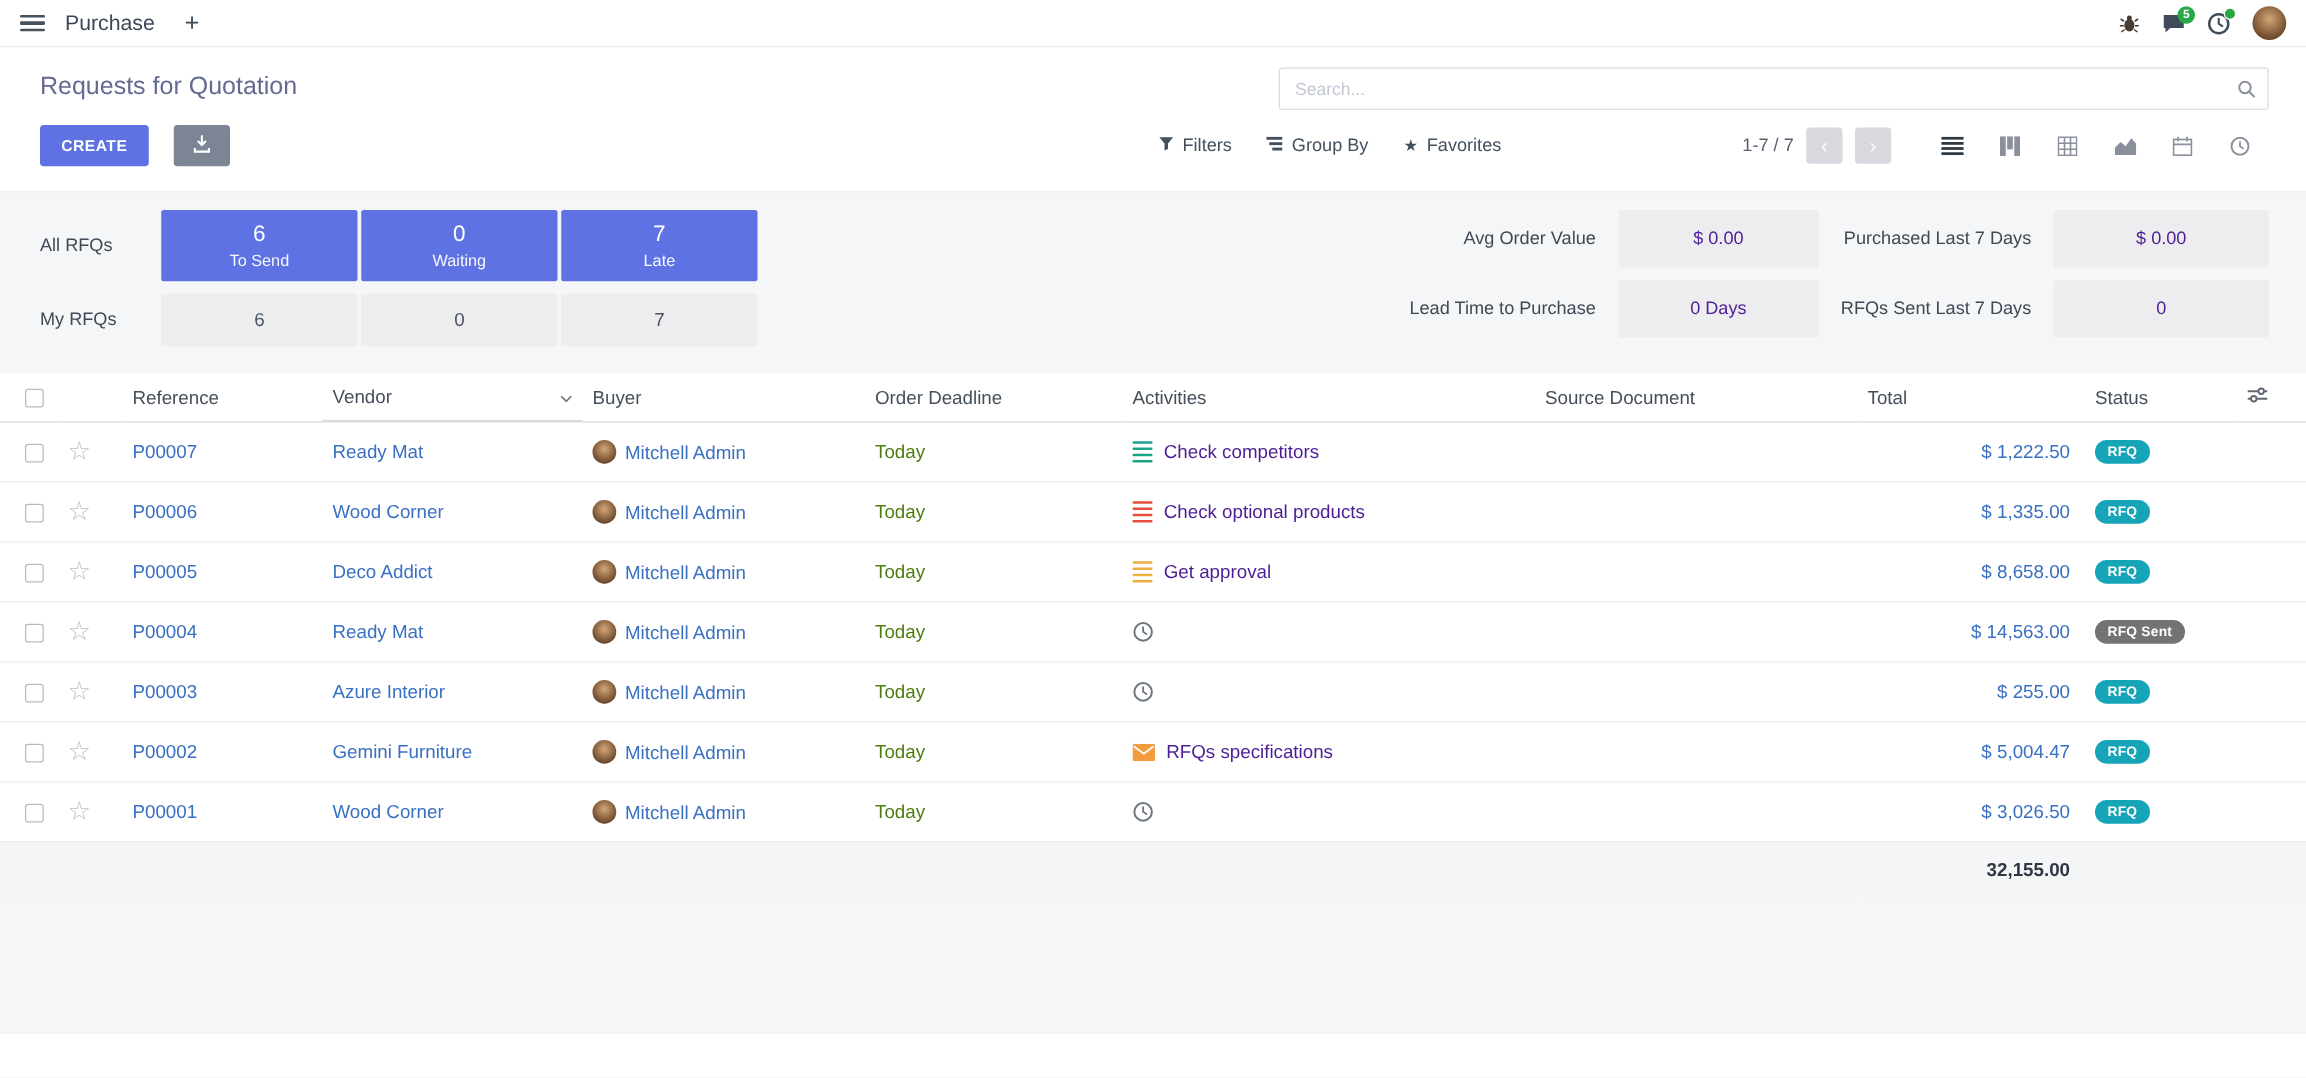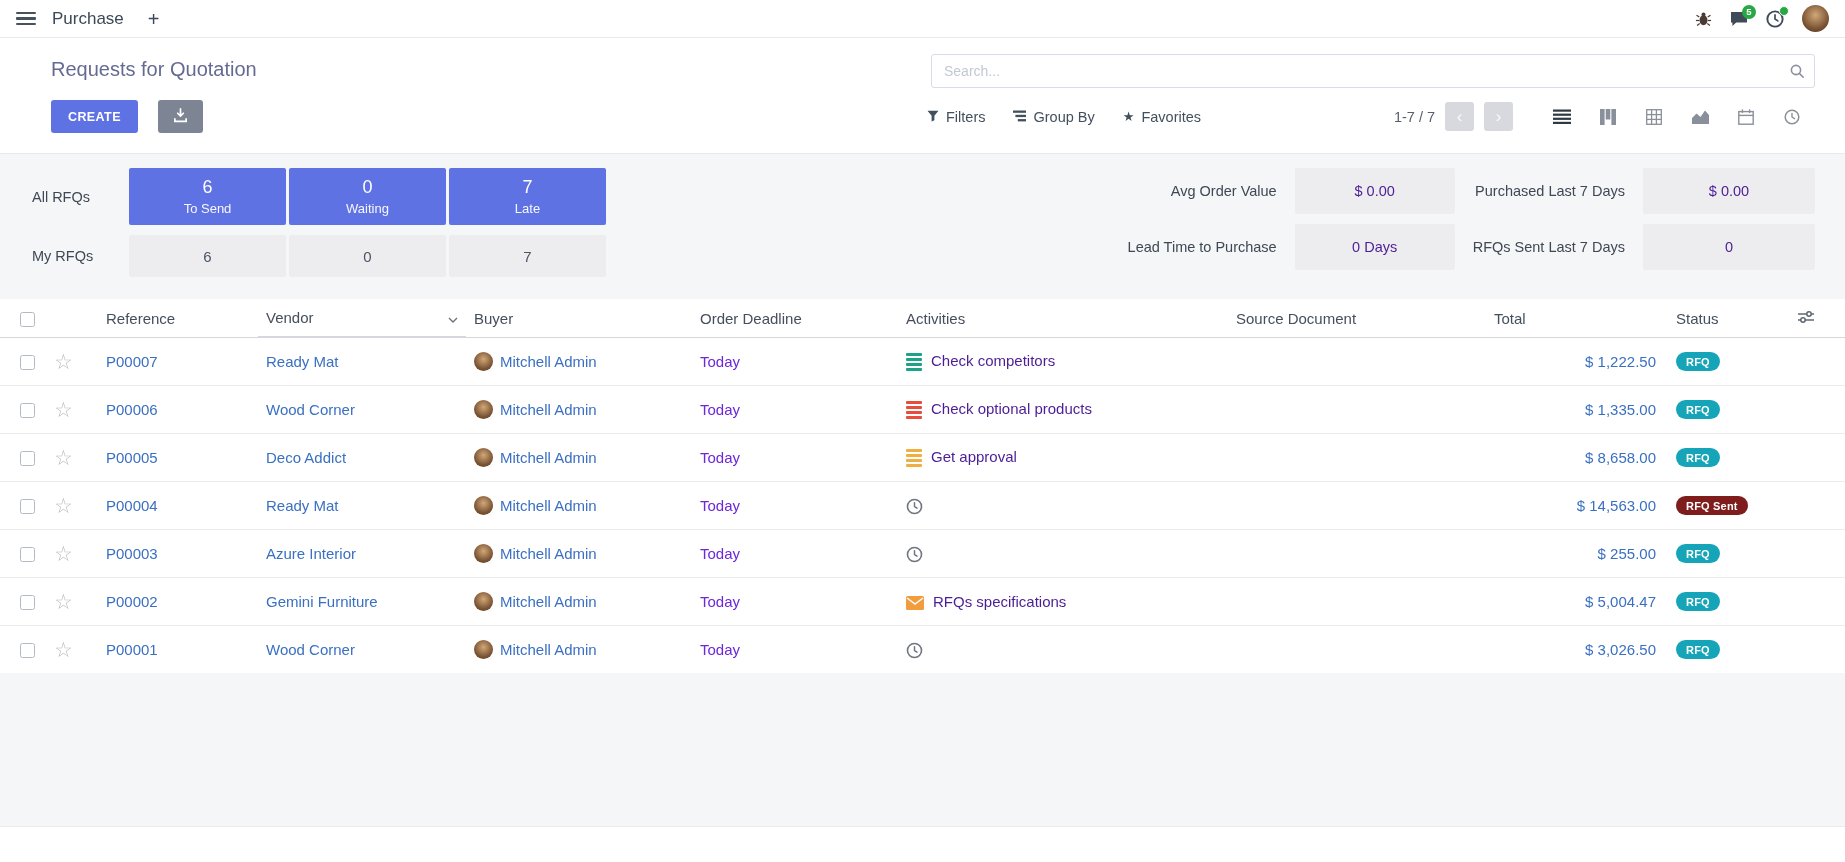--- a/index.html
+++ b/index.html
@@ -22,24 +22,24 @@
   .topbar-right { margin-left:auto; display:flex; align-items:center; gap:18px; }
   .tb-icon { position:relative; display:flex; align-items:center; cursor:pointer; }
   .tb-badge { position:absolute; top:-6px; right:-8px; background:#28a745; color:#fff;
               font-size:9.5px; min-width:14px; height:14px; line-height:14px;
               border-radius:8px; text-align:center; padding:0 2px; font-weight:bold; }
   .tb-dot { position:absolute; top:-4px; right:-5px; width:10px; height:10px; border-radius:50%;
             background:#28a745; border:1.5px solid #fff; }
   .avatar { width:27px; height:27px; border-radius:50%;
             background:radial-gradient(circle at 50% 38%, #d2a878, #7b5434 62%, #4e331d); }
   
-  .control-panel { background:#fff; padding:16px 30px 20px 51px; border-bottom:1px solid #e7e9ed; }
+  .control-panel { background:#fff; padding:16px 30px 20px 32px; border-bottom:1px solid #e7e9ed; }
   .cp-row1 { display:flex; align-items:flex-start; }
   .page-title { font-size:20px; font-weight:400; color:#656a92; flex:1; padding-top:4px; }
-  .search-box { position:relative; width:884px;margin-left:19px; }
+  .search-box { position:relative; width:792px;margin-left:19px; }
   .search-box input { width:100%; height:34px; border:1px solid #d9dce6; border-radius:3px;
                       padding:0 36px 0 12px; font-size:14px; font-family:inherit; color:#374151; outline:none; }
   .search-box input::placeholder { color:#c3c8d4; }
   .search-glass { position:absolute; right:10px; top:9px; }
   .cp-row2 { display:flex; align-items:center; margin-top:12px; }
   .cp-buttons { flex:1; display:flex; gap:20px; }
   .btn-create { background:#5e72e4; color:#fff; border:none; border-radius:3px;
                 font-size:12.5px; font-weight:bold; letter-spacing:.4px; padding:0 17px; height:33px;
                 cursor:pointer; font-family:inherit; }
   .btn-download { background:#7d8494; border:none; border-radius:3px; width:45px; height:33px;
@@ -85,35 +85,35 @@
   table.list td { padding:13px 8px; border-top:1px solid #ebecee; font-size:15px; vertical-align:middle; }
   table.list tbody tr:first-child td { border-top:none; }
   .c-check, th.c-check { padding-left:20px !important; }
   input[type="checkbox"] { appearance:none; width:15px; height:15px; border:1px solid #b4bac4;
                            border-radius:2.5px; background:#fff; cursor:pointer; vertical-align:middle; }
   .star { font-size:21px; color:#b9bdc4; cursor:pointer; line-height:1; }
   a.lnk { color:#3a70c2; text-decoration:none; cursor:pointer; }
   .avatar-sm { display:inline-block; width:19px; height:19px; border-radius:50%; margin-right:7px;
                vertical-align:-4px;
                background:radial-gradient(circle at 50% 38%, #d2a878, #7b5434 62%, #4e331d); }
-  .today { color:#6d28d9; }
+  .today { color:#4d7c0f; }
   .act-bars { display:inline-flex; flex-direction:column; gap:2.4px; width:16px; margin-right:9px;
               vertical-align:middle; cursor:pointer; }
   .act-bars i { display:block; height:2.6px; border-radius:1px; background:currentColor; }
   .act-bars.teal { color:#1aa389; }
   .act-bars.red { color:#e84c3d; }
   .act-bars.amber { color:#efb041; }
   .act-icon { display:inline-flex; vertical-align:middle; margin-right:9px; cursor:pointer; }
   a.act-text { color:#4c1d95; text-decoration:none; font-weight:500; cursor:pointer; }
   .c-total { text-align:right; padding-right:12px !important; color:#3a70c2; }
   th.c-total { color:#454f5b; }
   .badge { display:inline-block; padding:3.5px 10px; border-radius:11px; font-size:11px;
            font-weight:bold; color:#fff; letter-spacing:.2px; }
   .badge.rfq { background:#15a4b8; }
-  .badge.rfq-sent { background:#7f1d1d; }
+  .badge.rfq-sent { background:#737373; }
   tr.footer-row td { background:#f4f5f7; border-top:1px solid #e1e3e7; padding:14px 8px; }
   .footer-total { font-weight:bold; color:#2f3744; }
   th.c-vendor { display:flex; align-items:center; justify-content:space-between; padding-right:32px; border-bottom:none; }
   tr.head { border-bottom:1px solid #d5d7dc; }
   th.c-gear { text-align:right; padding-right:18px; cursor:pointer; }
   .bottom-strip { position:absolute; bottom:0; left:0; right:0; height:36px; background:#fff;
                   border-top:1px solid #e9ebee; }
 </style>
 </head>
 <body>
@@ -474,17 +474,22 @@
                 <circle cx="8" cy="8" r="6.6" fill="none" stroke="#6e7680" stroke-width="1.5"></circle>
                 <path d="M8 4.5V8l2.4 1.6" stroke="#6e7680" stroke-width="1.4" fill="none" stroke-linecap="round"></path>
               </svg>
             </span></td>
       <td></td>
       <td class="c-total">$ 3,026.50</td>
       <td><span class="badge rfq">RFQ</span></td>
       <td></td>
     </tr>
 
+    <tr class="footer-row">
+      <td colspan="8"></td>
+      <td class="c-total footer-total">32,155.00</td>
+      <td colspan="2"></td>
+    </tr>
   </tbody>
 </table>
 </div>
 
 <div class="bottom-strip"></div>
 
 </body></html>

